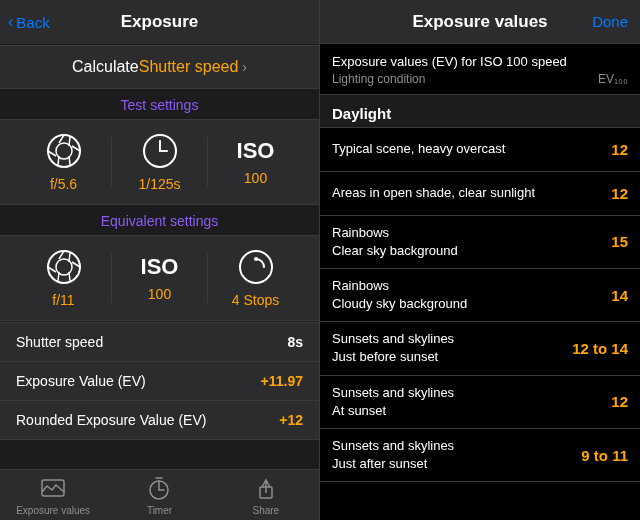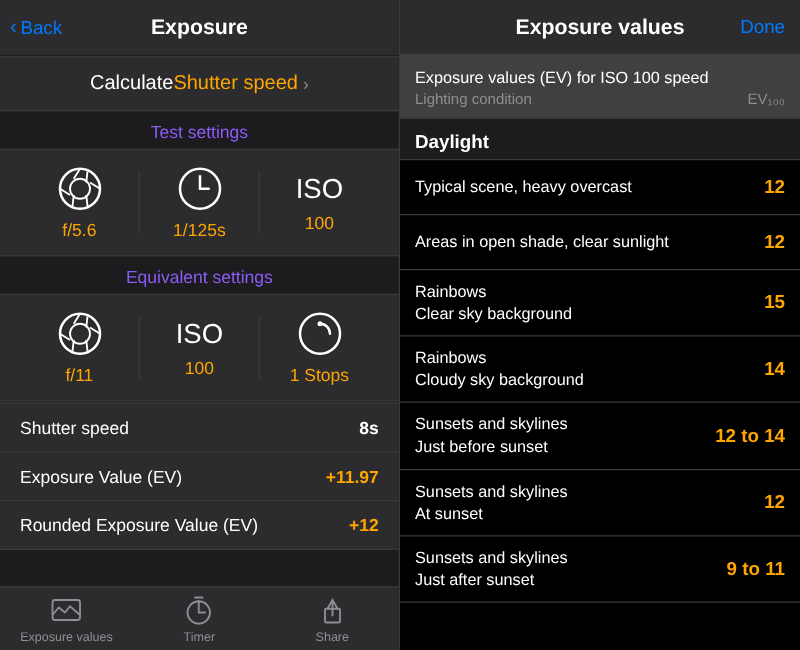--- a/index.html
+++ b/index.html
@@ -115,21 +115,21 @@
       height: 38px;
     }
 
     .clock-icon {
       width: 38px;
       height: 38px;
     }
 
     .iso-text {
       font-size: 22px;
-      font-weight: 400;
+      font-weight: 700;
       color: #ffffff;
     }
 
     .circle-stop-icon {
       width: 38px;
       height: 38px;
     }
 
     .divider-v {
       width: 1px;
@@ -220,21 +220,21 @@
     }
     .right-nav .done-btn {
       position: absolute;
       right: 12px;
       color: #007aff;
       font-size: 15px;
       cursor: pointer;
     }
 
     .ev-info {
-      background: #404040;
+      background: #000000;
       padding: 8px 12px;
       border-bottom: 1px solid #3a3a3c;
     }
     .ev-info .ev-line {
       font-size: 13px;
       color: #ffffff;
       line-height: 1.5;
     }
     .ev-info .ev-line-row {
       display: flex;
@@ -373,21 +373,21 @@
         <span class="icon-label">100</span>
       </div>
       <div class="divider-v"></div>
 
       <div class="icon-cell">
         <svg class="circle-stop-icon" viewBox="0 0 38 38">
           <circle cx="19" cy="19" r="16" fill="none" stroke="#ffffff" stroke-width="2"></circle>
           <path d="M19 11 A8 8 0 0 1 27 19" fill="none" stroke="#ffffff" stroke-width="2" stroke-linecap="round"></path>
           <circle cx="19" cy="11" r="2" fill="#ffffff"></circle>
         </svg>
-        <span class="icon-label">1 Stops</span>
+        <span class="icon-label">4 Stops</span>
       </div>
     </div>
   </div>
 
   <div class="stats-group">
     <div class="stat-row">
       <span class="stat-label">Shutter speed</span>
       <span class="stat-value">8s</span>
     </div>
     <div class="stat-row">

